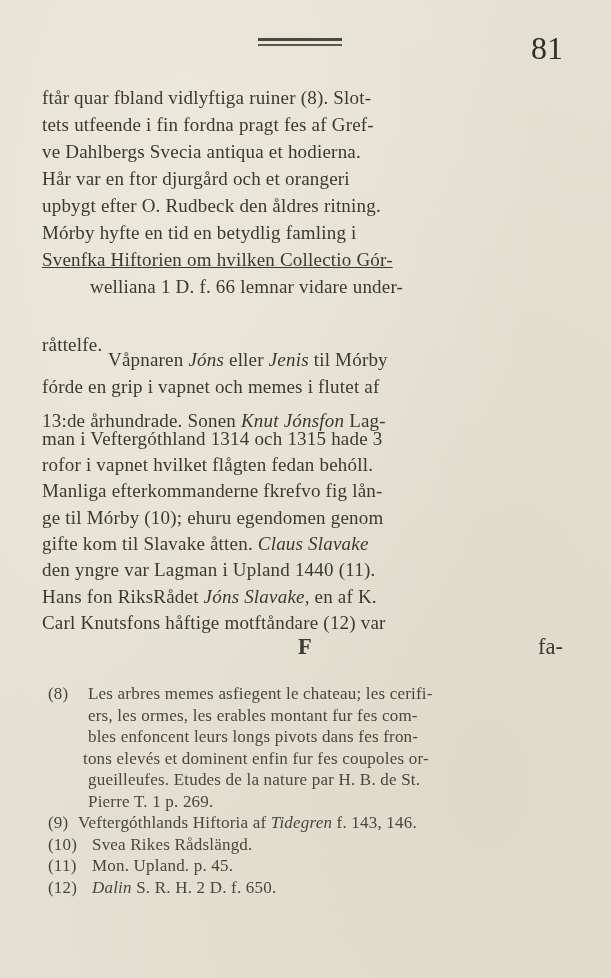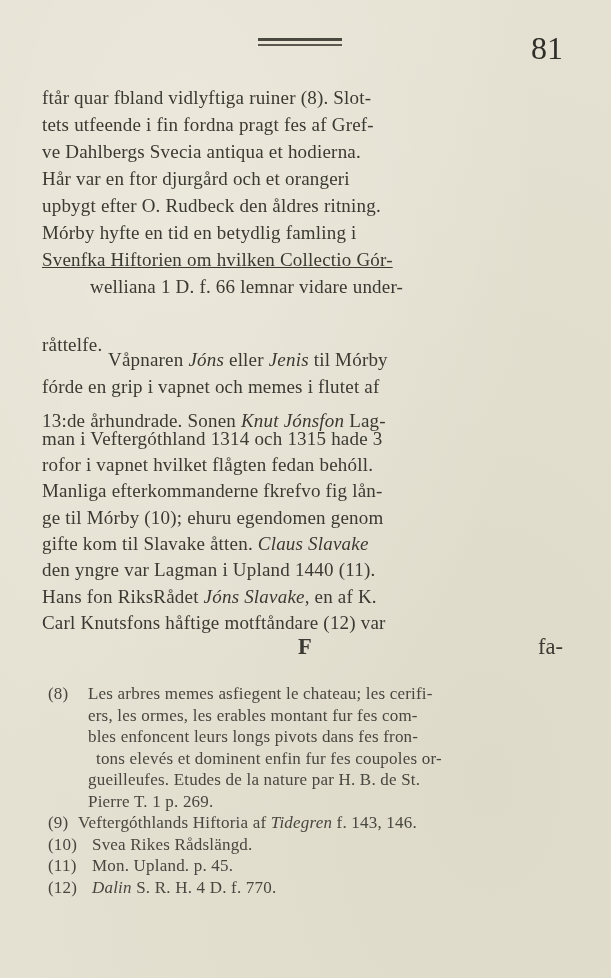--- a/index.html
+++ b/index.html
@@ -79,26 +79,26 @@
     </div>
 
   <div class="catch" style="left:298px; top:634px; font-weight:bold;">F</div>
   <div class="catch" style="left:538px; top:634px;">fa-</div>
 
   <div id="footnotes">
       <div class="fn" style="left: 48px; top: 684px;">(8)</div>
       <div class="fn" style="left: 88px; top: 684px;">Les arbres memes asfiegent le chateau; les cerifi-</div>
       <div class="fn" style="left: 88px; top: 705.5px;">ers, les ormes, les erables montant fur fes com-</div>
       <div class="fn" style="left: 88px; top: 727px;">bles enfoncent leurs longs pivots dans fes fron-</div>
-      <div class="fn" style="left: 96px; top: 748.5px;">tons elevés et dominent enfin fur fes coupoles or-</div>
+      <div class="fn" style="left: 83px; top: 748.5px;">tons elevés et dominent enfin fur fes coupoles or-</div>
       <div class="fn" style="left: 88px; top: 770px;">gueilleufes.  Etudes de la nature par H. B. de St.</div>
       <div class="fn" style="left: 88px; top: 791.5px;">Pierre T. 1 p. 269.</div>
       <div class="fn" style="left: 48px; top: 813px;">(9)</div>
       <div class="fn" style="left: 78px; top: 813px;"><span>Veftergóthlands Hiftoria af </span><span class="it">Tidegren</span><span> f. 143, 146.</span></div>
       <div class="fn" style="left: 48px; top: 834.5px;">(10)</div>
       <div class="fn" style="left: 92px; top: 834.5px;"><span>Svea Rikes Rådslängd.</span></div>
       <div class="fn" style="left: 48px; top: 856px;">(11)</div>
       <div class="fn" style="left: 92px; top: 856px;"><span>Mon. Upland. p. 45.</span></div>
       <div class="fn" style="left: 48px; top: 877.5px;">(12)</div>
-      <div class="fn" style="left: 92px; top: 877.5px;"><span class="it">Dalin</span><span> S. R. H. 4 D. f. 770.</span></div>
+      <div class="fn" style="left: 92px; top: 877.5px;"><span class="it">Dalin</span><span> S. R. H. 2 D. f. 650.</span></div>
     </div>
 
 </div>
 
 </body></html>

